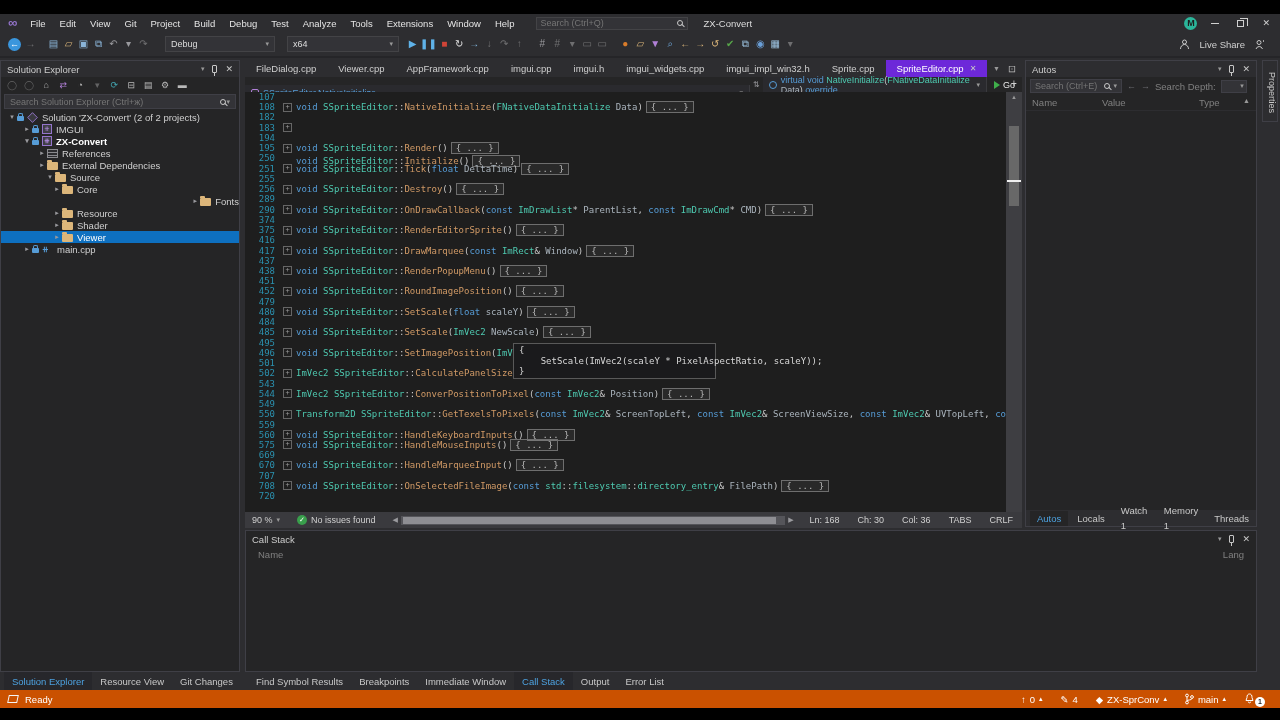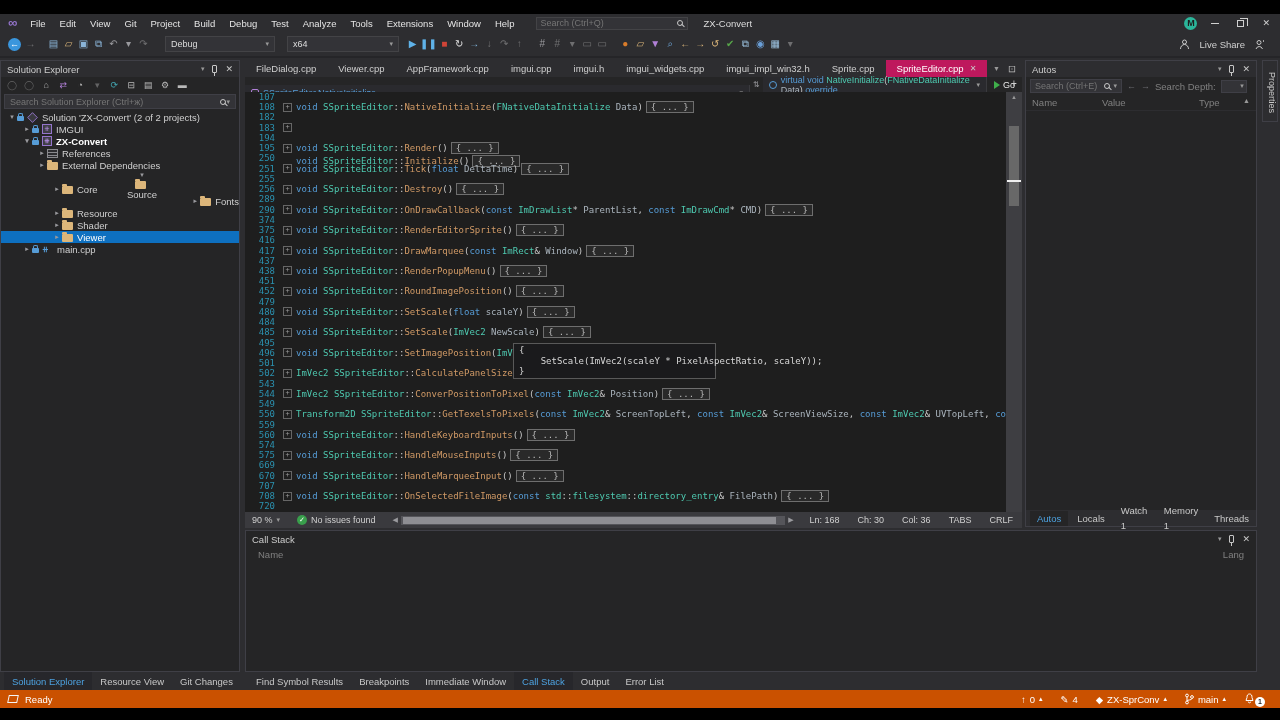--- a/index.html
+++ b/index.html
@@ -61,21 +61,21 @@
   .ti-sol { width:9px; height:9px; border:1px solid #9575cd; background:#3a3a40; transform:rotate(45deg) scale(.85); margin:1px 5px 0 1px; }
   .ti-proj { width:10px; height:10px; border:1px solid #9575cd; background:#3e3e44; color:#b18be0; font-size:7px; line-height:8px; text-align:center; }
   .ti-ref { width:11px; height:9px; border:1px solid #8a8a8e; margin-top:1px; background:linear-gradient(#2d2d30 0 2px,#8a8a8e 2px 3px,#2d2d30 3px 5px,#8a8a8e 5px 6px,#2d2d30 6px); }
   .ti-fold { width:11px; height:8px; background:#dcb67a; border-radius:1px; margin-top:2px; }
   .ti-fold:before { content:""; position:absolute; top:-2px; left:0; width:5px; height:2px; background:#dcb67a; border-radius:1px 1px 0 0; }
   .ti-cpp { color:#569cd6; font-weight:bold; font-size:8px; line-height:11px; }
 
   
   .edtabs { position:absolute; left:245px; top:46px; width:777px; height:17px; background:#2d2d30; display:flex; align-items:stretch; color:#cfcfcf; }
   .etab { padding:0 11px; display:flex; align-items:center; gap:6px; cursor:default; }
-  .etab.active { background:#be185d; color:#fff; }
+  .etab.active { background:#6d28d9; color:#fff; }
   .etab .x { color:#c8c8c8; font-size:8px; }
   .edtabs .tail { margin-left:auto; display:flex; align-items:center; gap:8px; padding-right:6px; color:#b9b9b9; }
   .crumbs { position:absolute; left:245px; top:63px; width:777px; height:15px; background:#252526; display:flex; align-items:center; font-size:9px; }
   .crumbseg { height:100%; display:flex; align-items:center; gap:4px; padding:0 6px; background:#2a2a2e; border-right:1px solid #3a3a3e; }
   .crumbseg.left { width:505px;margin-top:16px; }
   .crumbseg.right { flex:1; }
   .i-member { width:8px; height:8px; border:1px solid #b180d7; border-radius:2px; background:#2d2d30; flex:none; }
   .i-methcirc { width:8px; height:8px; border:1px solid #569cd6; border-radius:50%; flex:none; }
   .spinner { color:#9a9a9e; font-size:8px; padding:0 3px; }
   .gobtn { display:flex; align-items:center; gap:3px; padding:0 7px; color:#e8e8e8; height:100%; }
@@ -252,21 +252,21 @@
         <div class="trow" style="padding-left: 36px;">
           <span class="ar">▸</span>
           <span class="ti ti-ref"></span>
           <span>References</span>
         </div>
         <div class="trow" style="padding-left: 36px;">
           <span class="ar">▸</span>
           <span class="ti ti-fold"></span>
           <span>External Dependencies</span>
         </div>
-        <div class="trow" style="padding-left: 44px; flex-direction: column;">
+        <div class="trow" style="padding-left: 44px;">
           <span class="ar">▾</span>
           <span class="ti ti-fold"></span>
           <span>Source</span>
         </div>
         <div class="trow" style="padding-left: 51px;">
           <span class="ar">▸</span>
           <span class="ti ti-fold"></span>
           <span>Core</span>
         </div>
         <div class="trow" style="padding-left: 51px; justify-content: flex-end;">
@@ -379,21 +379,20 @@
       <div class="cl"><span class="ln">495</span><span class="fold empty"></span><span style="white-space: pre;"></span></div>
       <div class="cl"><span class="ln">496</span><span class="fold">+</span><span style="white-space: pre;"><span class="t-kw">void </span><span class="t-ty">SSpriteEditor</span><span class="t-pu">::</span><span class="t-fn">SetImagePosition</span><span class="t-pu">(</span><span class="t-ty">ImVec2</span><span class="t-pu"> </span><span class="t-pa">NewPos</span><span class="t-pu">)</span><span class="cbox">{ ... }</span></span></div>
       <div class="cl"><span class="ln">501</span><span class="fold empty"></span><span style="white-space: pre;"></span></div>
       <div class="cl"><span class="ln">502</span><span class="fold">+</span><span style="white-space: pre;"><span class="t-ty">ImVec2</span><span class="t-pu"> </span><span class="t-ty">SSpriteEditor</span><span class="t-pu">::</span><span class="t-fn">CalculatePanelSize</span><span class="t-pu">()</span><span class="cbox">{ ... }</span></span></div>
       <div class="cl"><span class="ln">543</span><span class="fold empty"></span><span style="white-space: pre;"></span></div>
       <div class="cl"><span class="ln">544</span><span class="fold">+</span><span style="white-space: pre;"><span class="t-ty">ImVec2</span><span class="t-pu"> </span><span class="t-ty">SSpriteEditor</span><span class="t-pu">::</span><span class="t-fn">ConverPositionToPixel</span><span class="t-pu">(</span><span class="t-kw">const</span><span class="t-pu"> </span><span class="t-ty">ImVec2</span><span class="t-pu">&amp; </span><span class="t-pa">Position</span><span class="t-pu">)</span><span class="cbox">{ ... }</span></span></div>
       <div class="cl"><span class="ln">549</span><span class="fold empty"></span><span style="white-space: pre;"></span></div>
       <div class="cl"><span class="ln">550</span><span class="fold">+</span><span style="white-space: pre;"><span class="t-tyi">Transform2D</span><span class="t-pu"> </span><span class="t-ty">SSpriteEditor</span><span class="t-pu">::</span><span class="t-fn">GetTexelsToPixels</span><span class="t-pu">(</span><span class="t-kw">const</span><span class="t-pu"> </span><span class="t-ty">ImVec2</span><span class="t-pu">&amp; </span><span class="t-pa">ScreenTopLeft</span><span class="t-pu">, </span><span class="t-kw">const</span><span class="t-pu"> </span><span class="t-ty">ImVec2</span><span class="t-pu">&amp; </span><span class="t-pa">ScreenViewSize</span><span class="t-pu">, </span><span class="t-kw">const</span><span class="t-pu"> </span><span class="t-ty">ImVec2</span><span class="t-pu">&amp; </span><span class="t-pa">UVTopLeft</span><span class="t-pu">, </span><span class="t-kw">const</span></span></div>
       <div class="cl"><span class="ln">559</span><span class="fold empty"></span><span style="white-space: pre;"></span></div>
       <div class="cl"><span class="ln">560</span><span class="fold">+</span><span style="white-space: pre;"><span class="t-kw">void </span><span class="t-ty">SSpriteEditor</span><span class="t-pu">::</span><span class="t-fn">HandleKeyboardInputs</span><span class="t-pu">()</span><span class="cbox">{ ... }</span></span></div>
-      <div class="cl"><span class="ln">574</span><span class="fold empty"></span><span style="white-space: pre;"></span></div>
       <div class="cl"><span class="ln">575</span><span class="fold">+</span><span style="white-space: pre;"><span class="t-kw">void </span><span class="t-ty">SSpriteEditor</span><span class="t-pu">::</span><span class="t-fn">HandleMouseInputs</span><span class="t-pu">()</span><span class="cbox">{ ... }</span></span></div>
       <div class="cl"><span class="ln">669</span><span class="fold empty"></span><span style="white-space: pre;"></span></div>
       <div class="cl"><span class="ln">670</span><span class="fold">+</span><span style="white-space: pre;"><span class="t-kw">void </span><span class="t-ty">SSpriteEditor</span><span class="t-pu">::</span><span class="t-fn">HandleMarqueeInput</span><span class="t-pu">()</span><span class="cbox">{ ... }</span></span></div>
       <div class="cl"><span class="ln">707</span><span class="fold empty"></span><span style="white-space: pre;"></span></div>
       <div class="cl"><span class="ln">708</span><span class="fold">+</span><span style="white-space: pre;"><span class="t-kw">void </span><span class="t-ty">SSpriteEditor</span><span class="t-pu">::</span><span class="t-fn">OnSelectedFileImage</span><span class="t-pu">(</span><span class="t-kw">const</span><span class="t-pu"> </span><span class="t-tyi">std</span><span class="t-pu">::</span><span class="t-tyi">filesystem</span><span class="t-pu">::</span><span class="t-tyi">directory_entry</span><span class="t-pu">&amp; </span><span class="t-pa">FilePath</span><span class="t-pu">)</span><span class="cbox">{ ... }</span></span></div>
       <div class="cl"><span class="ln">720</span><span class="fold empty"></span><span style="white-space: pre;"></span></div>
     </div>
   <div class="vsb">
     <span class="plus">+</span>
     <span class="up">▲</span>

